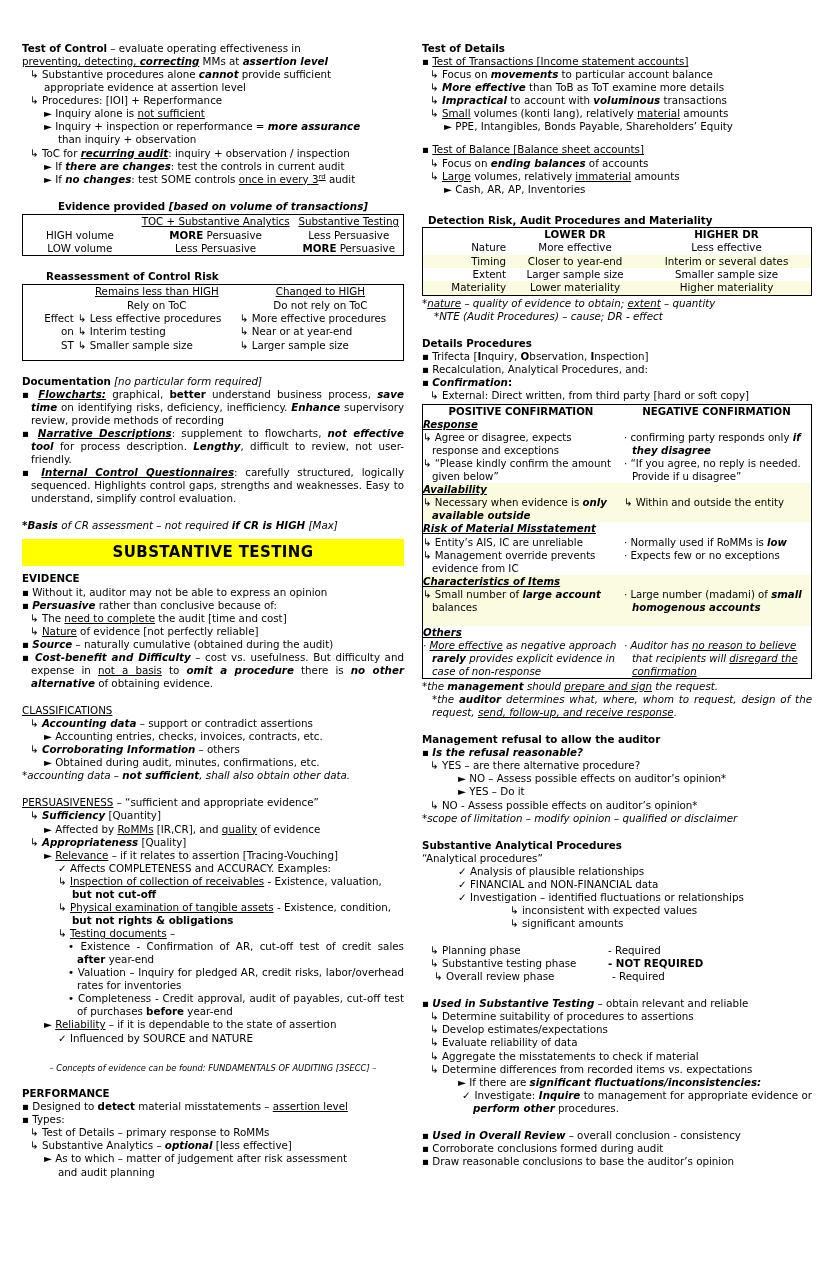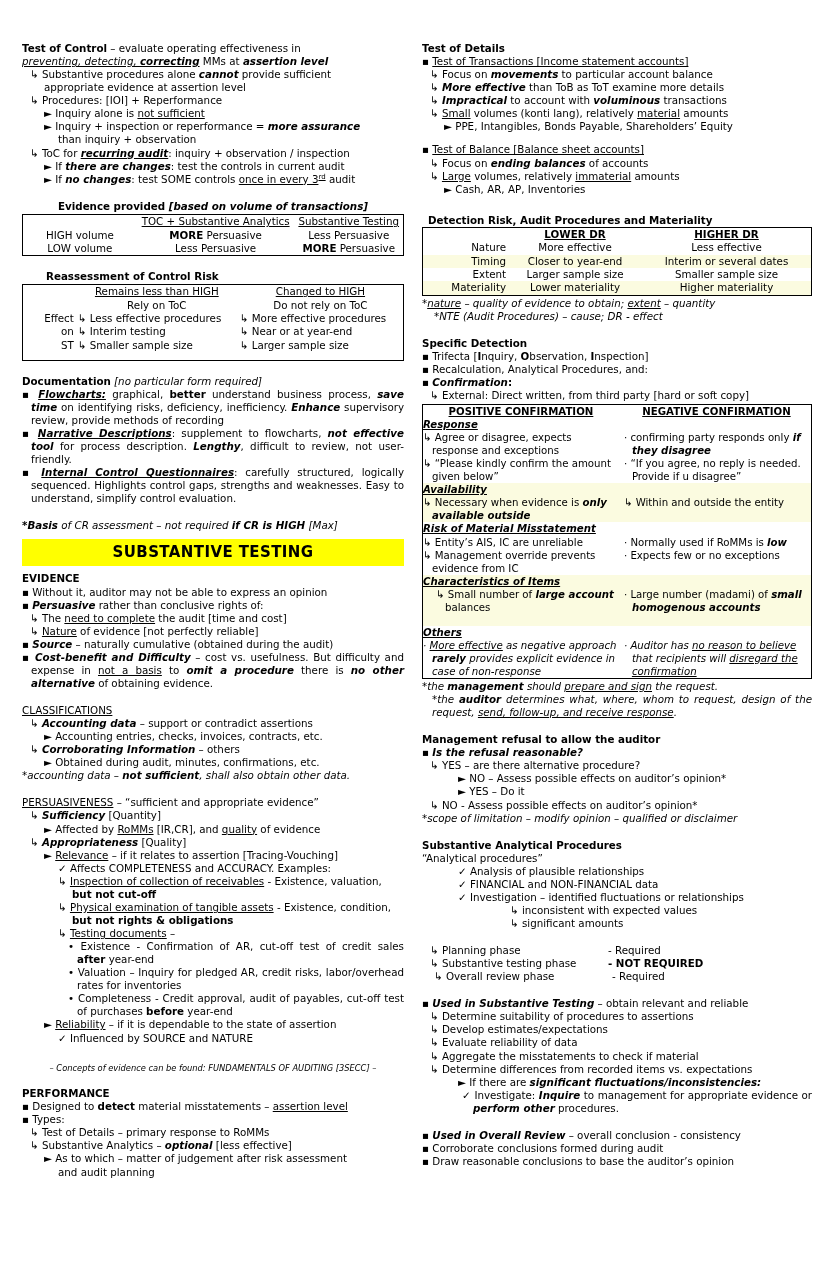--- a/index.html
+++ b/index.html
@@ -35,23 +35,23 @@
   .hang { padding-left: 9px; text-indent: -9px; }
   .lvl1 { margin-left: 8px; }
   .lvl2 { margin-left: 22px; }
   .lvl3 { margin-left: 36px; }
   .lvl4 { margin-left: 50px; }
 
   b, .b { font-weight: bold; }
   i, .i { font-style: italic; }
   .bi { font-weight: bold; font-style: italic; }
   .u { text-decoration: underline; }
-  .bu { font-weight: bold; text-decoration: underline; }
+  .bu { font-weight: bold; }
   .biu { font-weight: bold; font-style: italic; text-decoration: underline; }
-  .iu { font-style: italic; text-decoration: underline; }
+  .iu { text-decoration: underline; }
   .just { text-align: justify; }
   .ctr { text-align: left; }
   .head-ctr { font-weight: bold; text-align: left; }
 
   sup { font-size: 0.68em; vertical-align: super; }
 
   
   .tbl-title { font-weight: bold; text-align: center; margin-bottom: 1px; }
   .tbl-title-l { font-weight: bold; margin-bottom: 1px; padding-left: 24px;}
   table.box {
@@ -245,21 +245,21 @@
     </div>
 
     <div class="banner">SUBSTANTIVE TESTING</div>
 
     <div>
       <div class="head-ctr">EVIDENCE</div>
       <div class="ln hang" style="padding-left:9px;text-indent:-9px">
         <span>▪</span> <span>Without it, auditor may not be able to express an opinion</span>
       </div>
       <div class="ln hang" style="padding-left:9px;text-indent:-9px">
-        <span>▪</span> <span class="bi">Persuasive</span><span> rather than conclusive rights of:</span>
+        <span>▪</span> <span class="bi">Persuasive</span><span> rather than conclusive because of:</span>
       </div>
       <div class="ln hang lvl1">
         <span>↳</span>
         <span>The </span><span class="u">need to complete</span><span> the audit [time and cost]</span>
       </div>
       <div class="ln hang lvl1">
         <span>↳</span>
         <span class="u">Nature</span><span> of evidence [not perfectly reliable]</span>
       </div>
       <div class="ln hang" style="padding-left:9px;text-indent:-9px">
@@ -441,21 +441,21 @@
         </table>
       <div class="ln i ctr" style="margin-top:1px">
         <span>*</span><span class="u">nature</span><span> – quality of evidence to obtain; </span><span class="u">extent</span><span> – quantity</span>
       </div>
       <div class="ln i" style="padding-left:12px">*NTE (Audit Procedures) – cause; DR - effect</div>
     </div>
 
     <div class="spacer14"></div>
 
     <div>
-      <div class="ln"><b>Specific Detection</b></div>
+      <div class="ln"><b>Details Procedures</b></div>
       <div class="ln hang" style="padding-left:9px;text-indent:-9px">
         <span>▪</span> <span>Trifecta [</span><b>I</b><span>nquiry, </span><b>O</b><span>bservation, </span><b>I</b><span>nspection]</span>
       </div>
       <div class="ln hang" style="padding-left:9px;text-indent:-9px">
         <span>▪</span> <span>Recalculation, Analytical Procedures, and:</span>
       </div>
       <div class="ln hang" style="padding-left:9px;text-indent:-9px">
         <span>▪</span> <span class="bi">Confirmation</span><b>:</b>
       </div>
       <div class="ln hang lvl1">
@@ -508,21 +508,21 @@
           <div class="ln hang" style="padding-left:8px;text-indent:-8px"><span>·</span> <span>Normally used if RoMMs is </span><span class="bi">low</span></div>
           <div class="ln hang" style="padding-left:8px;text-indent:-8px"><span>·</span> <span>Expects few or no exceptions</span></div>
         </td>
       </tr>
 
       <tr class="yellowrow">
         <td colspan="2"><span class="grouphdr">Characteristics of Items</span></td>
       </tr>
       <tr class="yellowrow">
         <td class="left">
-          <div class="ln hang" style="padding-left:22px;text-indent:-9px"><span>↳</span> <span>Small number of </span><span class="bi">large account</span><span> balances</span></div>
+          <div class="ln hang" style="padding-left:9px;text-indent:-9px"><span>↳</span> <span>Small number of </span><span class="bi">large account</span><span> balances</span></div>
         </td>
         <td class="right">
           <div class="ln hang" style="padding-left:8px;text-indent:-8px"><span>·</span> <span>Large number (madami) of </span><span class="bi">small homogenous accounts</span></div>
           <div style="height:12px"></div>
         </td>
       </tr>
 
       <tr>
         <td colspan="2"><span class="grouphdr">Others</span></td>
       </tr>

